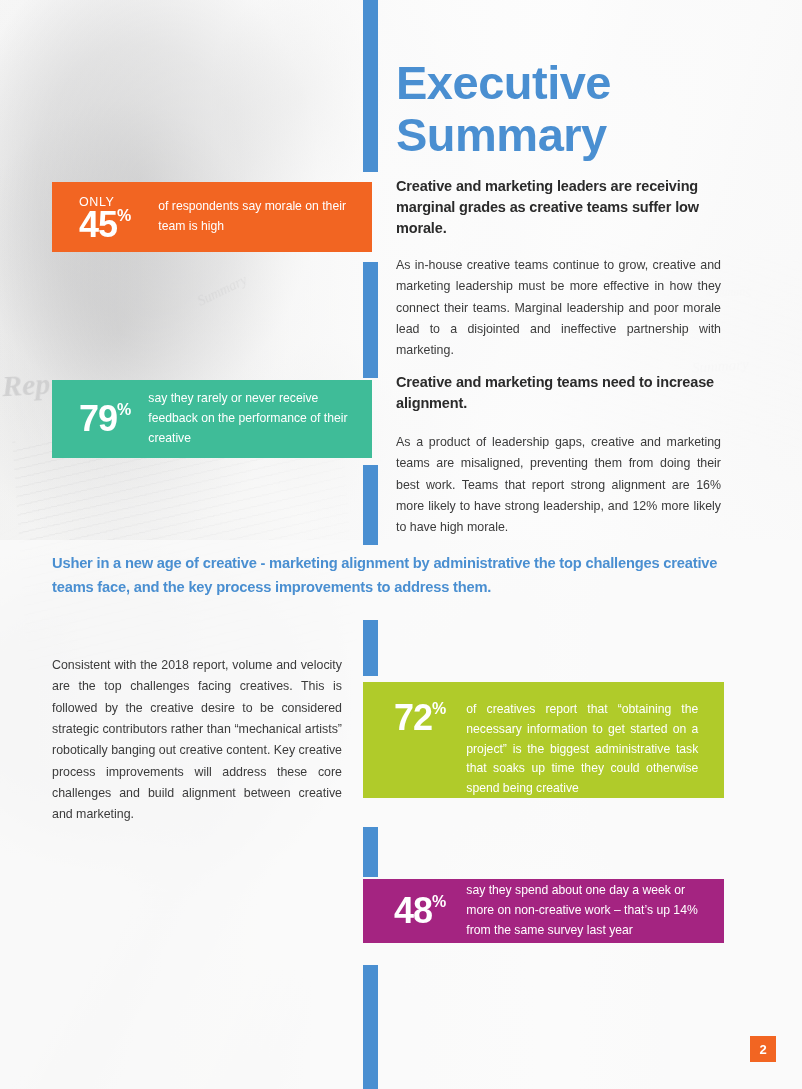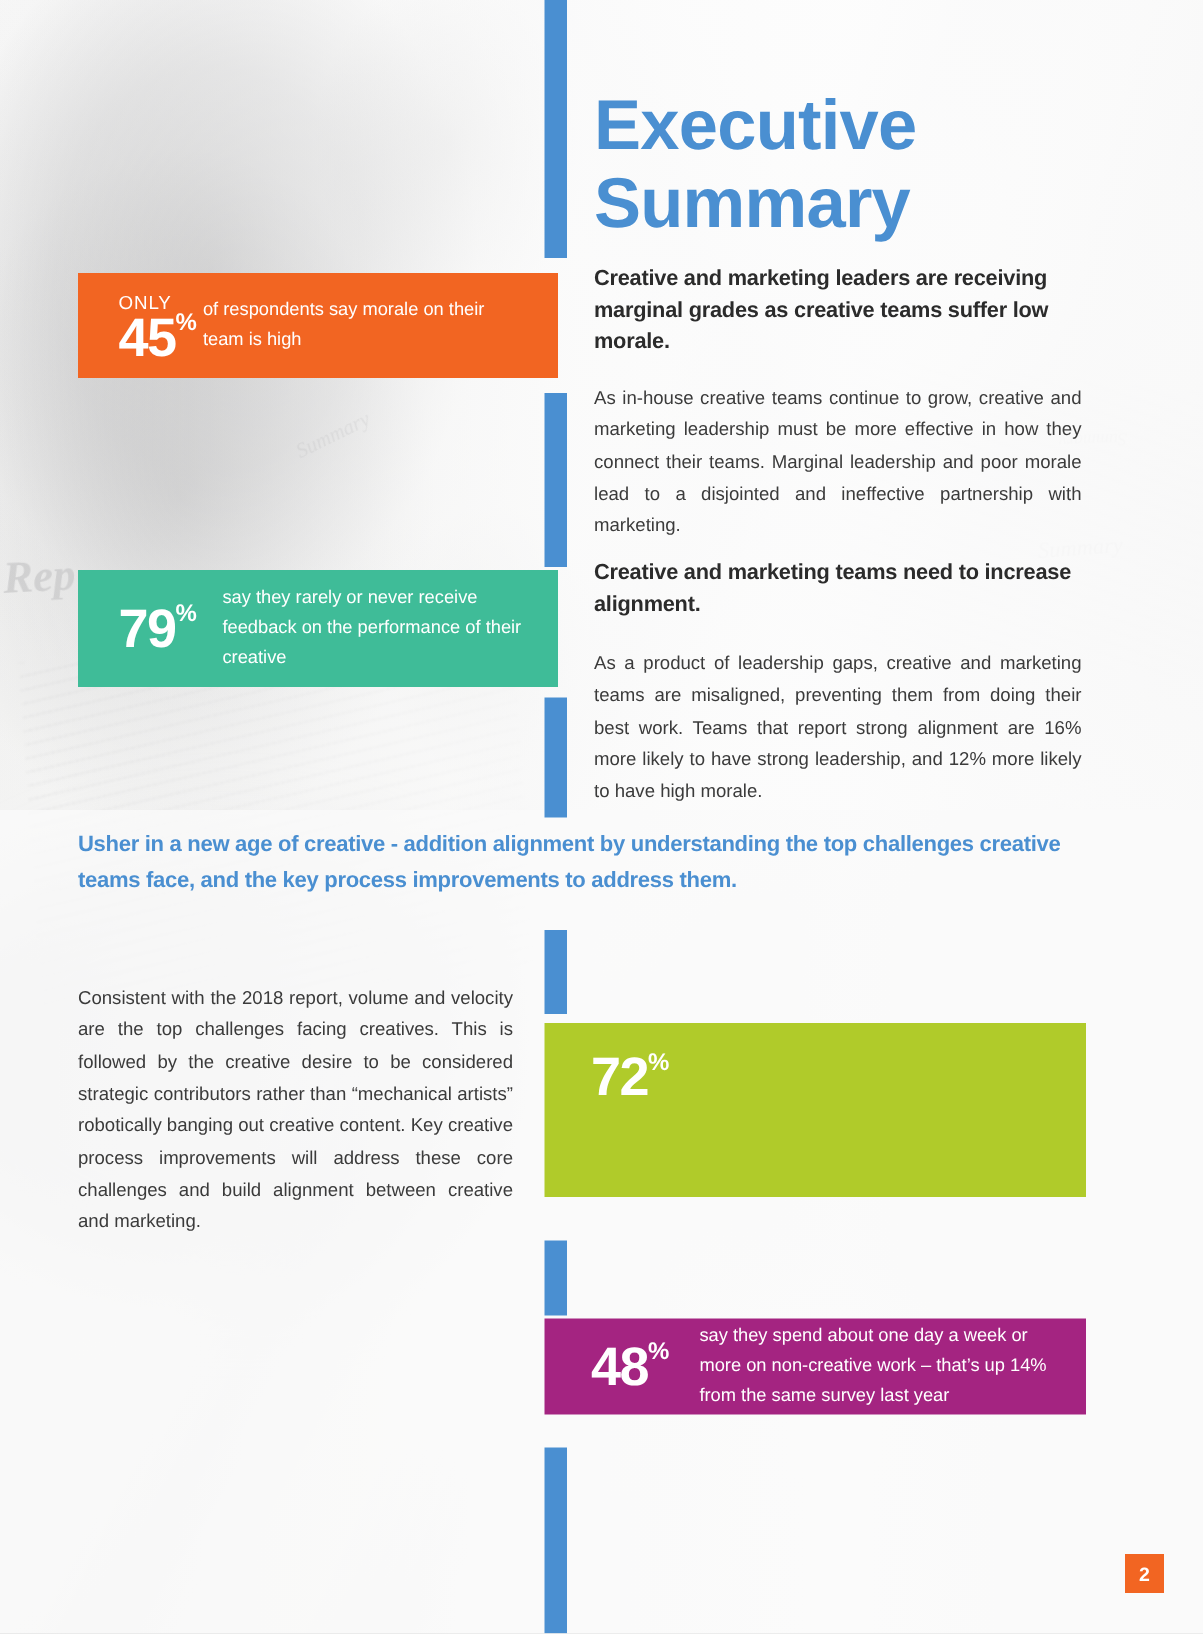--- a/index.html
+++ b/index.html
@@ -199,21 +199,21 @@
 
   
   .stat-orange {
     left: 52px; top: 182px;
     width: 320px; height: 70px;
     background: #f26522;
     padding-left: 27px;
   }
   .stat-orange .only { left: 27px; top: 13px; }
   .stat-orange .num-wrap { padding-top: 16px; }
-  .stat-orange .desc { margin-left: 4px; width: 200px; }
+  .stat-orange .desc { margin-left: 27px; width: 200px; }
 
   
   .stat-teal {
     left: 52px; top: 380px;
     width: 320px; height: 78px;
     background: #3fbc98;
     padding-left: 27px;
   }
   .stat-teal .desc { margin-left: 17px; width: 205px; }
 
@@ -282,21 +282,21 @@
     <div class="headline">
       <div>Executive</div>
       <div>Summary</div>
     </div>
 
     <div class="rcol body-par rc-par1">As in-house creative teams continue to grow, creative and marketing leadership must be more effective in how they connect their teams. Marginal leadership and poor morale lead to a disjointed and ineffective partnership with marketing.</div>
     <div class="rcol sub-head rc-sub1">Creative and marketing leaders are receiving marginal grades as creative teams suffer low morale.</div>
     <div class="rcol sub-head rc-sub2">Creative and marketing teams need to increase alignment.</div>
     <div class="rcol body-par rc-par2">As a product of leadership gaps, creative and marketing teams are misaligned, preventing them from doing their best work. Teams that report strong alignment are 16% more likely to have strong leadership, and 12% more likely to have high morale.</div>
 
-    <div class="callout">Usher in a new age of creative - addition alignment by understanding the top challenges creative teams face, and the key process improvements to address them.</div>
+    <div class="callout">Usher in a new age of creative - marketing alignment by administrative the top challenges creative teams face, and the key process improvements to address them.</div>
 
     <div class="lcol body-par lc-par1">Consistent with the 2018 report, volume and velocity are the top challenges facing creatives. This is followed by the creative desire to be considered strategic contributors rather than “mechanical artists” robotically banging out creative content. Key creative process improvements will address these core challenges and build alignment between creative and marketing.</div>
 
     <div class="stat stat-orange">
       <div class="only">ONLY</div>
       <div class="num-wrap">
         <span class="num">45</span>
         <span class="pct">%</span>
       </div>
       <div class="desc">of respondents say morale on their team is high</div>
@@ -308,20 +308,21 @@
         <span class="pct">%</span>
       </div>
       <div class="desc">say they rarely or never receive feedback on the performance of their creative</div>
     </div>
 
     <div class="stat stat-lime">
       <div class="num-wrap">
         <span class="num">72</span>
         <span class="pct">%</span>
       </div>
+      <div class="desc">of creatives report that “obtaining the necessary information to get started on a project” is the biggest administrative task that soaks up time they could otherwise spend being creative</div>
     </div>
 
     <div class="stat stat-magenta">
       <div class="num-wrap">
         <span class="num">48</span>
         <span class="pct">%</span>
       </div>
       <div class="desc">say they spend about one day a week or more on non-creative work – that’s up 14% from the same survey last year</div>
     </div>
 

